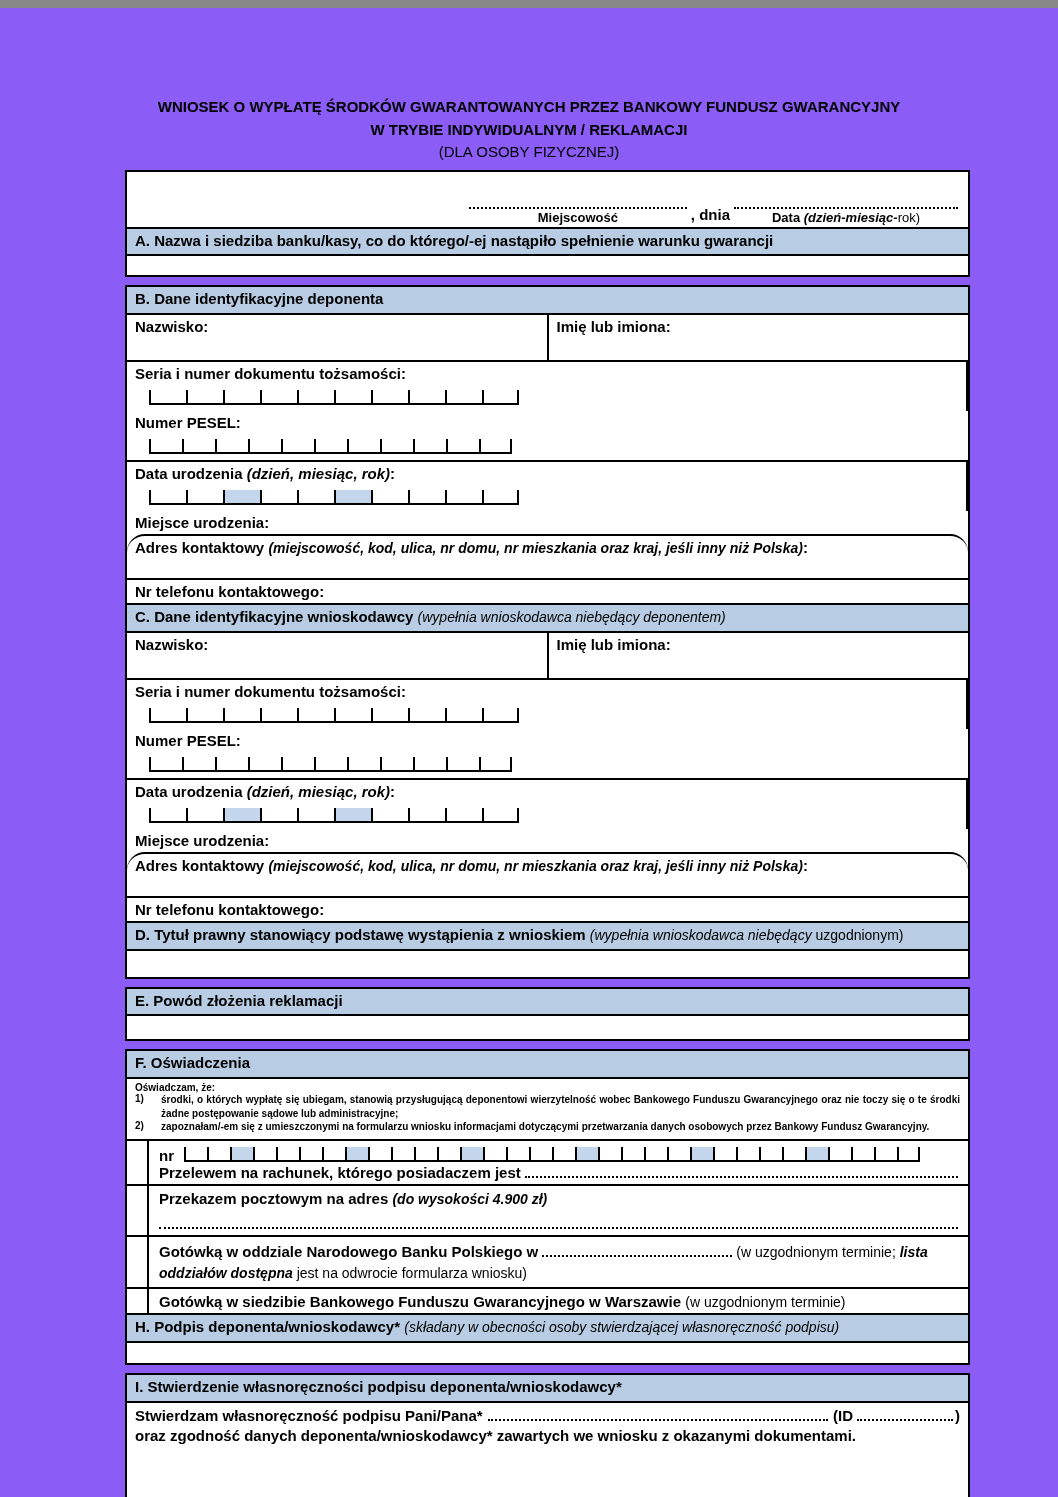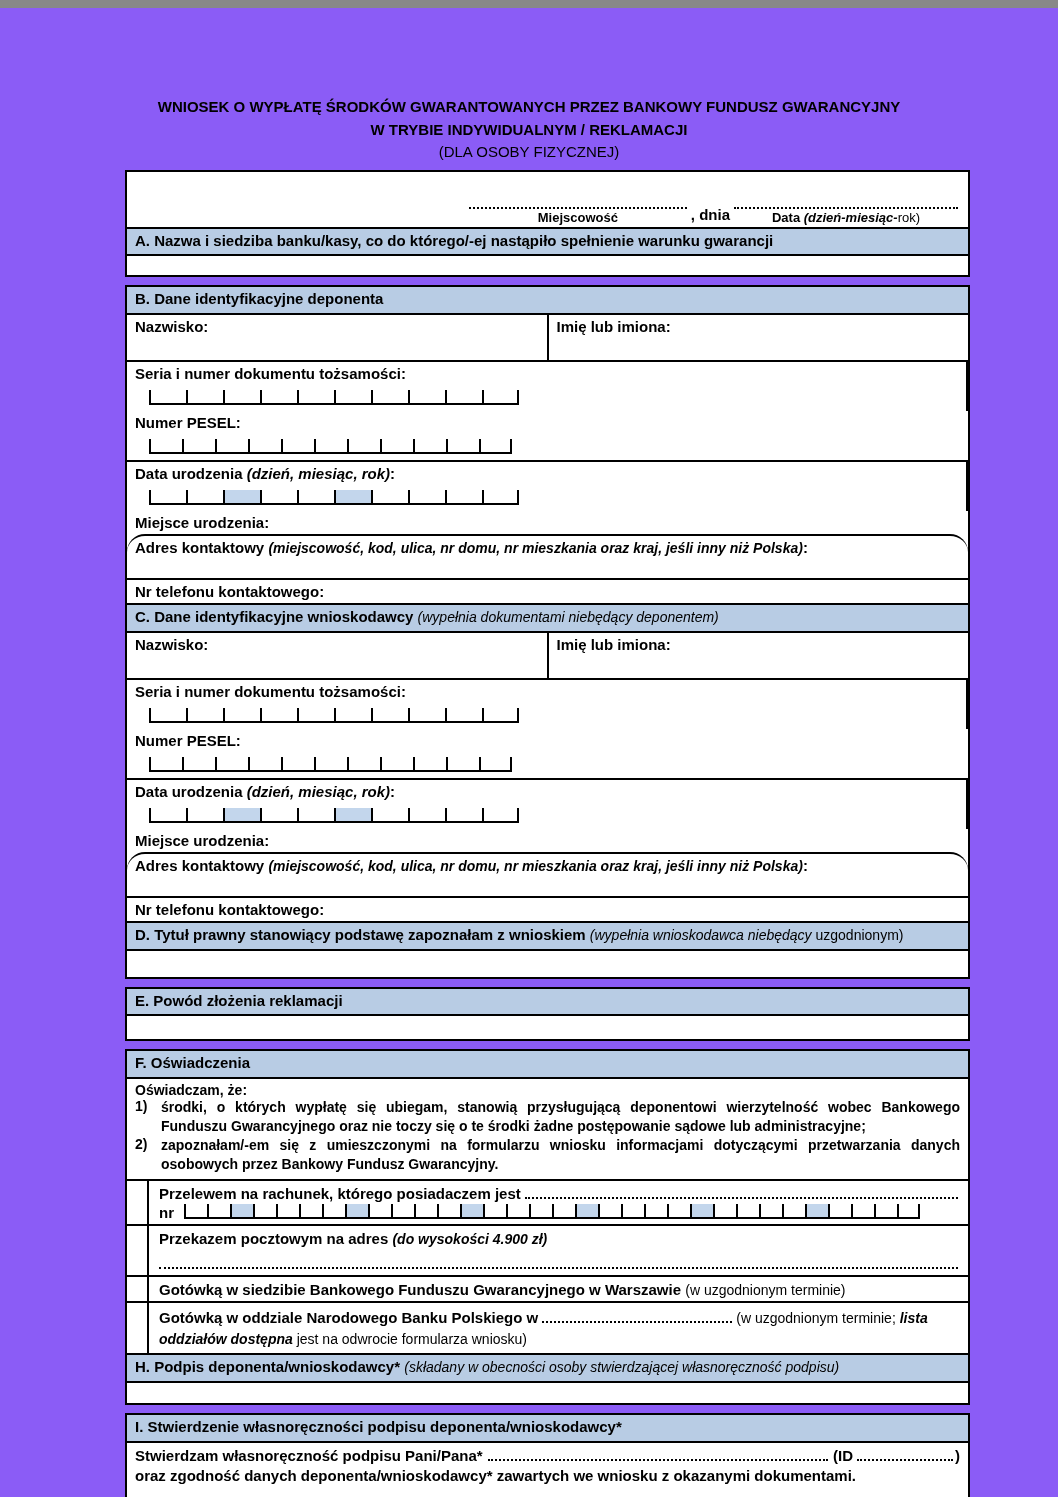--- a/index.html
+++ b/index.html
@@ -47,21 +47,21 @@
   
   .h-name { min-height:47px; }
   .h-comb { min-height:52px;flex-direction:column; }
   .h-addr { min-height:44px;border-radius:18px; }
   .h-phone { min-height:22px; }
   .h-empty-a { min-height:21px; }
   .h-empty-d { min-height:28px; }
   .h-empty-e { min-height:25px; }
   .h-empty-h { min-height:22px; }
   
-  .f-body { padding:3px 8px 5px 8px; font-size:14px; font-weight:bold; border-top:2px solid #000; }
+  .f-body { padding:3px 8px 5px 8px; font-size:10px; font-weight:bold; border-top:2px solid #000; }
   .f-item { display:flex; }
   .f-num { width:26px; flex:none; }
   .f-text { flex:1; text-align:justify; line-height:1.35; }
   
   .g-row { display:flex; border-top:2px solid #000; }
   .g-check { width:22px; flex:none; border-right:2px solid #000; }
   .g-body { flex:1; padding:4px 8px 3px 10px; font-size:15px; font-weight:bold; }
   .g-line { display:flex; align-items:flex-end; }
   .dotfill { flex:1; border-bottom:2.5px dotted #000; height:13px; margin:0 2px 3px 4px; }
   .dot-inline { display:inline-block; width:190px; border-bottom:2.5px dotted #000; height:12px; }
@@ -177,21 +177,21 @@
       <div class="row h-addr">
         <div class="cell">
           <span class="lbl"><span>Adres kontaktowy </span><span class="note-bi small-note">(miejscowość, kod, ulica, nr domu, nr mieszkania oraz kraj, jeśli inny niż Polska)</span><span>:</span></span>
         </div>
       </div>
 
       <div class="row h-phone">
         <div class="cell"><span class="lbl">Nr telefonu kontaktowego:</span></div>
       </div>
 
-      <div class="sec-head"><span>C. Dane identyfikacyjne wnioskodawcy </span><span class="note-i small-note">(wypełnia dokumentami niebędący deponentem)</span></div>
+      <div class="sec-head"><span>C. Dane identyfikacyjne wnioskodawcy </span><span class="note-i small-note">(wypełnia wnioskodawca niebędący deponentem)</span></div>
 
       <div class="row h-name">
         <div class="cell left"><span class="lbl">Nazwisko:</span></div>
         <div class="cell"><span class="lbl">Imię lub imiona:</span></div>
       </div>
 
       <div class="row h-comb">
         <div class="cell left">
           <span class="lbl">Seria i numer dokumentu tożsamości:</span><br>
           <span class="comb comb-doc">
@@ -247,21 +247,21 @@
       <div class="row h-addr">
         <div class="cell">
           <span class="lbl"><span>Adres kontaktowy </span><span class="note-bi small-note">(miejscowość, kod, ulica, nr domu, nr mieszkania oraz kraj, jeśli inny niż Polska)</span><span>:</span></span>
         </div>
       </div>
 
       <div class="row h-phone">
         <div class="cell"><span class="lbl">Nr telefonu kontaktowego:</span></div>
       </div>
 
-      <div class="sec-head"><span>D. Tytuł prawny stanowiący podstawę zapoznałam z wnioskiem </span><span class="note-i small-note">(wypełnia wnioskodawca niebędący </span><span class="reg small-note">uzgodnionym)</span></div>
+      <div class="sec-head"><span>D. Tytuł prawny stanowiący podstawę wystąpienia z wnioskiem </span><span class="note-i small-note">(wypełnia wnioskodawca niebędący </span><span class="reg small-note">uzgodnionym)</span></div>
       <div class="row h-empty-d">
         <div class="cell"></div>
       </div>
     </div>
 
     <div class="gap"></div>
 
     <div class="block">
       <div class="sec-head">E. Powód złożenia reklamacji</div>
       <div class="row h-empty-e">
@@ -283,81 +283,81 @@
           <span class="f-num">2)</span>
           <span class="f-text">zapoznałam/-em się z umieszczonymi na formularzu wniosku informacjami dotyczącymi przetwarzania danych osobowych przez Bankowy Fundusz Gwarancyjny.</span>
         </div>
       </div>
 
 
       <div class="g-row">
         <div class="g-check"></div>
         <div class="g-body">
           <div class="g-line">
+            <span>nr</span>
+            <span class="comb comb-account">
+                <span class="comb-cell"></span>
+                <span class="comb-cell"></span>
+                <span class="comb-cell shaded"></span>
+                <span class="comb-cell"></span>
+                <span class="comb-cell"></span>
+                <span class="comb-cell"></span>
+                <span class="comb-cell"></span>
+                <span class="comb-cell shaded"></span>
+                <span class="comb-cell"></span>
+                <span class="comb-cell"></span>
+                <span class="comb-cell"></span>
+                <span class="comb-cell"></span>
+                <span class="comb-cell shaded"></span>
+                <span class="comb-cell"></span>
+                <span class="comb-cell"></span>
+                <span class="comb-cell"></span>
+                <span class="comb-cell"></span>
+                <span class="comb-cell shaded"></span>
+                <span class="comb-cell"></span>
+                <span class="comb-cell"></span>
+                <span class="comb-cell"></span>
+                <span class="comb-cell"></span>
+                <span class="comb-cell shaded"></span>
+                <span class="comb-cell"></span>
+                <span class="comb-cell"></span>
+                <span class="comb-cell"></span>
+                <span class="comb-cell"></span>
+                <span class="comb-cell shaded"></span>
+                <span class="comb-cell"></span>
+                <span class="comb-cell"></span>
+                <span class="comb-cell"></span>
+                <span class="comb-cell"></span>
+              </span>
+          </div>
+          <div class="g-line">
             <span>Przelewem na rachunek, którego posiadaczem jest</span>
             <span class="dotfill"></span>
-          </div>
-          <div class="g-line">
-            <span>nr</span>
-            <span class="comb comb-account">
-                <span class="comb-cell"></span>
-                <span class="comb-cell"></span>
-                <span class="comb-cell shaded"></span>
-                <span class="comb-cell"></span>
-                <span class="comb-cell"></span>
-                <span class="comb-cell"></span>
-                <span class="comb-cell"></span>
-                <span class="comb-cell shaded"></span>
-                <span class="comb-cell"></span>
-                <span class="comb-cell"></span>
-                <span class="comb-cell"></span>
-                <span class="comb-cell"></span>
-                <span class="comb-cell shaded"></span>
-                <span class="comb-cell"></span>
-                <span class="comb-cell"></span>
-                <span class="comb-cell"></span>
-                <span class="comb-cell"></span>
-                <span class="comb-cell shaded"></span>
-                <span class="comb-cell"></span>
-                <span class="comb-cell"></span>
-                <span class="comb-cell"></span>
-                <span class="comb-cell"></span>
-                <span class="comb-cell shaded"></span>
-                <span class="comb-cell"></span>
-                <span class="comb-cell"></span>
-                <span class="comb-cell"></span>
-                <span class="comb-cell"></span>
-                <span class="comb-cell shaded"></span>
-                <span class="comb-cell"></span>
-                <span class="comb-cell"></span>
-                <span class="comb-cell"></span>
-                <span class="comb-cell"></span>
-              </span>
           </div>
         </div>
       </div>
 
       <div class="g-row">
         <div class="g-check"></div>
         <div class="g-body">
           <div><span>Przekazem pocztowym na adres </span><span class="note-bi small-note">(do wysokości 4.900 zł)</span></div>
           <div class="g-line" style="margin-top:9px;">
               <span class="dotfill" style="margin-left:0;"></span>
             </div>
         </div>
       </div>
 
       <div class="g-row">
         <div class="g-check"></div>
-        <div class="g-body"><span>Gotówką w siedzibie Bankowego Funduszu Gwarancyjnego w Warszawie </span><span class="reg small-note">(w uzgodnionym terminie)</span></div>
+        <div class="g-body g-wrap"><span>Gotówką w oddziale Narodowego Banku Polskiego w </span><span class="dot-inline"></span><span class="reg small-note"> (w uzgodnionym terminie; </span><span class="note-bi small-note">lista oddziałów dostępna</span><span class="reg small-note"> jest na odwrocie formularza wniosku)</span></div>
       </div>
 
       <div class="g-row">
         <div class="g-check"></div>
-        <div class="g-body g-wrap"><span>Gotówką w oddziale Narodowego Banku Polskiego w </span><span class="dot-inline"></span><span class="reg small-note"> (w uzgodnionym terminie; </span><span class="note-bi small-note">lista oddziałów dostępna</span><span class="reg small-note"> jest na odwrocie formularza wniosku)</span></div>
+        <div class="g-body"><span>Gotówką w siedzibie Bankowego Funduszu Gwarancyjnego w Warszawie </span><span class="reg small-note">(w uzgodnionym terminie)</span></div>
       </div>
 
       <div class="sec-head"><span>H. Podpis deponenta/wnioskodawcy* </span><span class="note-i small-note">(składany w obecności osoby stwierdzającej własnoręczność podpisu)</span></div>
       <div class="row h-empty-h">
         <div class="cell"></div>
       </div>
     </div>
 
     <div class="gap"></div>
 

